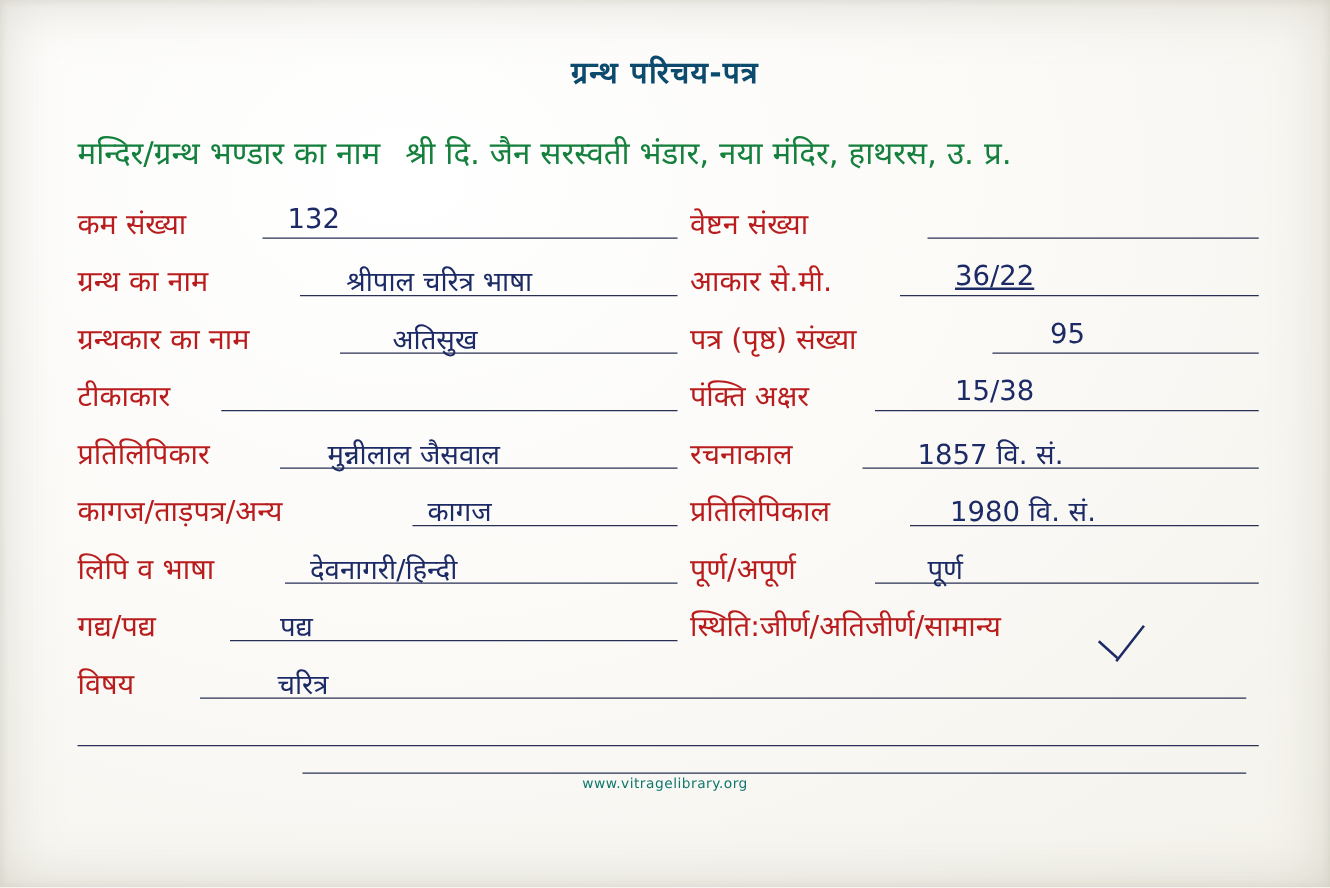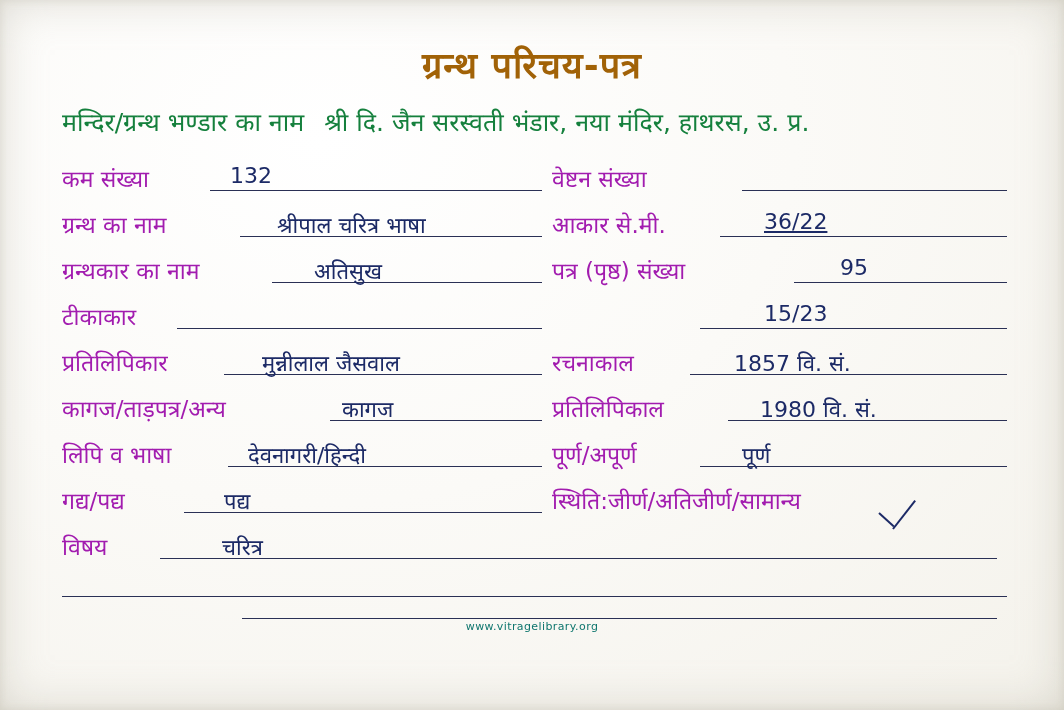--- a/index.html
+++ b/index.html
@@ -31,24 +31,24 @@
     box-shadow: inset 0 0 46px rgba(170,165,150,0.38),
                 inset 0 0 8px rgba(190,185,170,0.35);
     pointer-events: none;
   }
   #title {
     position: absolute;
     left: 0;
     right: 0;
     top: 40px;
     text-align: center;
-    font-size: 36px;
+    font-size: 24px;
     font-weight: bold;
     letter-spacing: 1px;
-    color: #a16207;
+    color: #0c4a6e;
   }
   #header-row {
     position: absolute;
     left: 62px;
     top: 104px;
     font-size: 25px;
     color: #15803d;
     white-space: nowrap;
   }
   #header-row .hdr-label { font-weight: normal; }
@@ -66,21 +66,21 @@
     height: 46px;
   }
   .col.left  { left: 0px;   width: 480px; }
   .col.right { left: 490px; width: 455px; }
 
   .label {
     position: absolute;
     left: 0;
     top: 2px;
     font-size: 23px;
-    color: #a21caf;
+    color: #b91c1c;
     white-space: nowrap;
   }
   .value {
     position: absolute;
     top: 3px;
     font-size: 22px;
     color: #1c2a66;
     white-space: nowrap;
   }
   
@@ -181,22 +181,23 @@
     </div>
   </div>
 
   <div class="row" style="top:298px;">
     <div class="col left">
       <span class="label">टीकाकार</span>
       <span class="rule" style="left:115px; right:0;"></span>
       <span class="value" style="left:150px;"></span>
     </div>
     <div class="col right">
+      <span class="label">पंक्ति अक्षर</span>
       <span class="rule" style="left:148px; right:0;"></span>
-      <span class="value" style="left:212px;">15/23</span>
+      <span class="value" style="left:212px;">15/38</span>
     </div>
   </div>
 
   <div class="row" style="top:344px;">
     <div class="col left">
       <span class="label">प्रतिलिपिकार</span>
       <span class="rule" style="left:162px; right:0;"></span>
       <span class="value" style="left:200px;">मुन्नीलाल जैसवाल</span>
     </div>
     <div class="col right">

